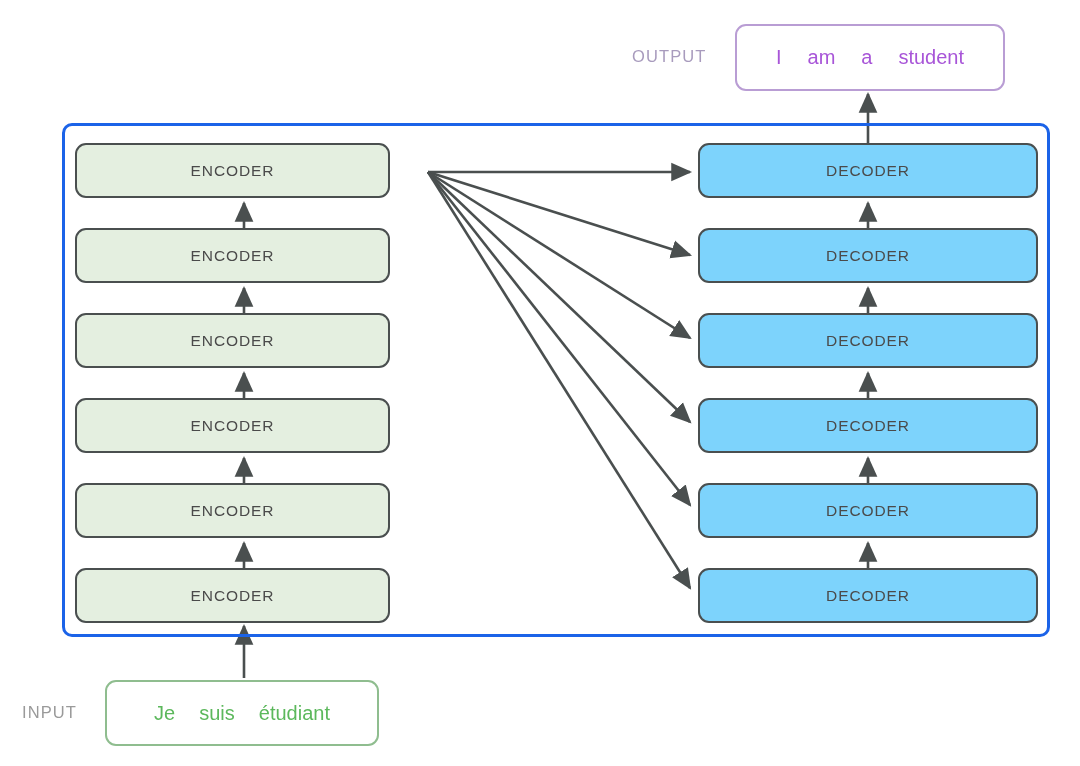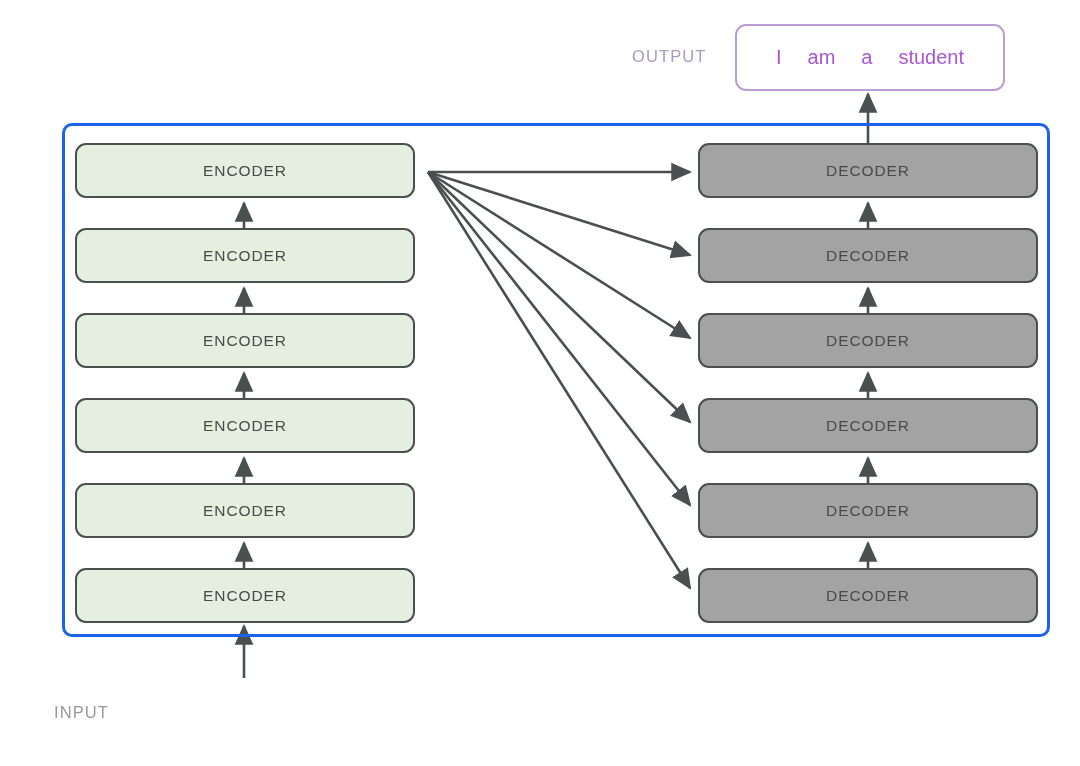--- a/index.html
+++ b/index.html
@@ -44,27 +44,27 @@
     border-radius: 11px;
     display: flex;
     align-items: center;
     justify-content: center;
     font-size: 15.5px;
     letter-spacing: 0.9px;
     color: #4a4a4a;
   }
   .block.encoder {
     left: 75px;
-    width: 340px;
+    width: 315px;
     background: #e4efe0;
   }
   .block.decoder {
     left: 698px;
     width: 340px;
-    background: #a3a3a3;
+    background: #7dd3fc;
   }
 
   
   .io-box {
     position: absolute;
     box-sizing: border-box;
     border-radius: 11px;
     background: #ffffff;
     display: flex;
     align-items: center;
@@ -109,21 +109,20 @@
   }
   .caption.output-caption {
     left: 632px;
     top: 47px;
     text-align: right;
   }
   .caption.input-caption {
     left: 22px;
     top: 703px;
     color: #9a9a9a;
-    margin-left: 32px;
   }
 
   
   #arrows {
     position: absolute;
     left: 0; top: 0;
     width: 1080px;
     height: 766px;
     pointer-events: none;
   }
@@ -185,14 +184,19 @@
 
   <div class="caption output-caption">OUTPUT</div>
   <div class="io-box output-box">
     <span class="tok">I</span>
     <span class="tok">am</span>
     <span class="tok">a</span>
     <span class="tok">student</span>
   </div>
 
   <div class="caption input-caption">INPUT</div>
+  <div class="io-box input-box">
+    <span class="tok">Je</span>
+    <span class="tok">suis</span>
+    <span class="tok">étudiant</span>
+  </div>
 
 </div>
 
 </body></html>

